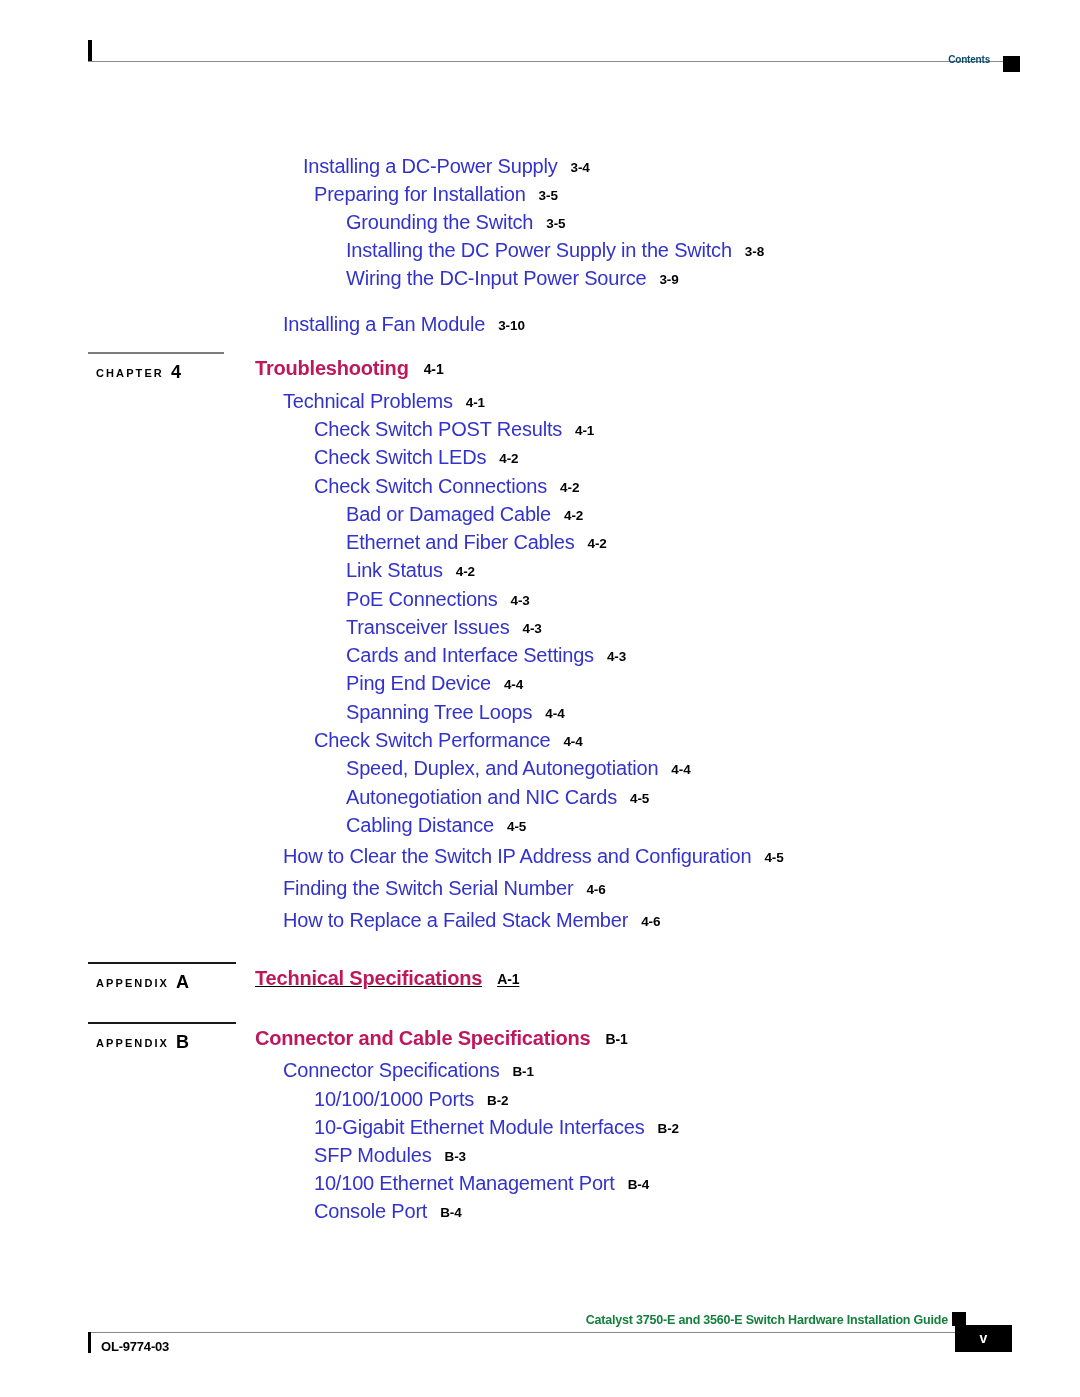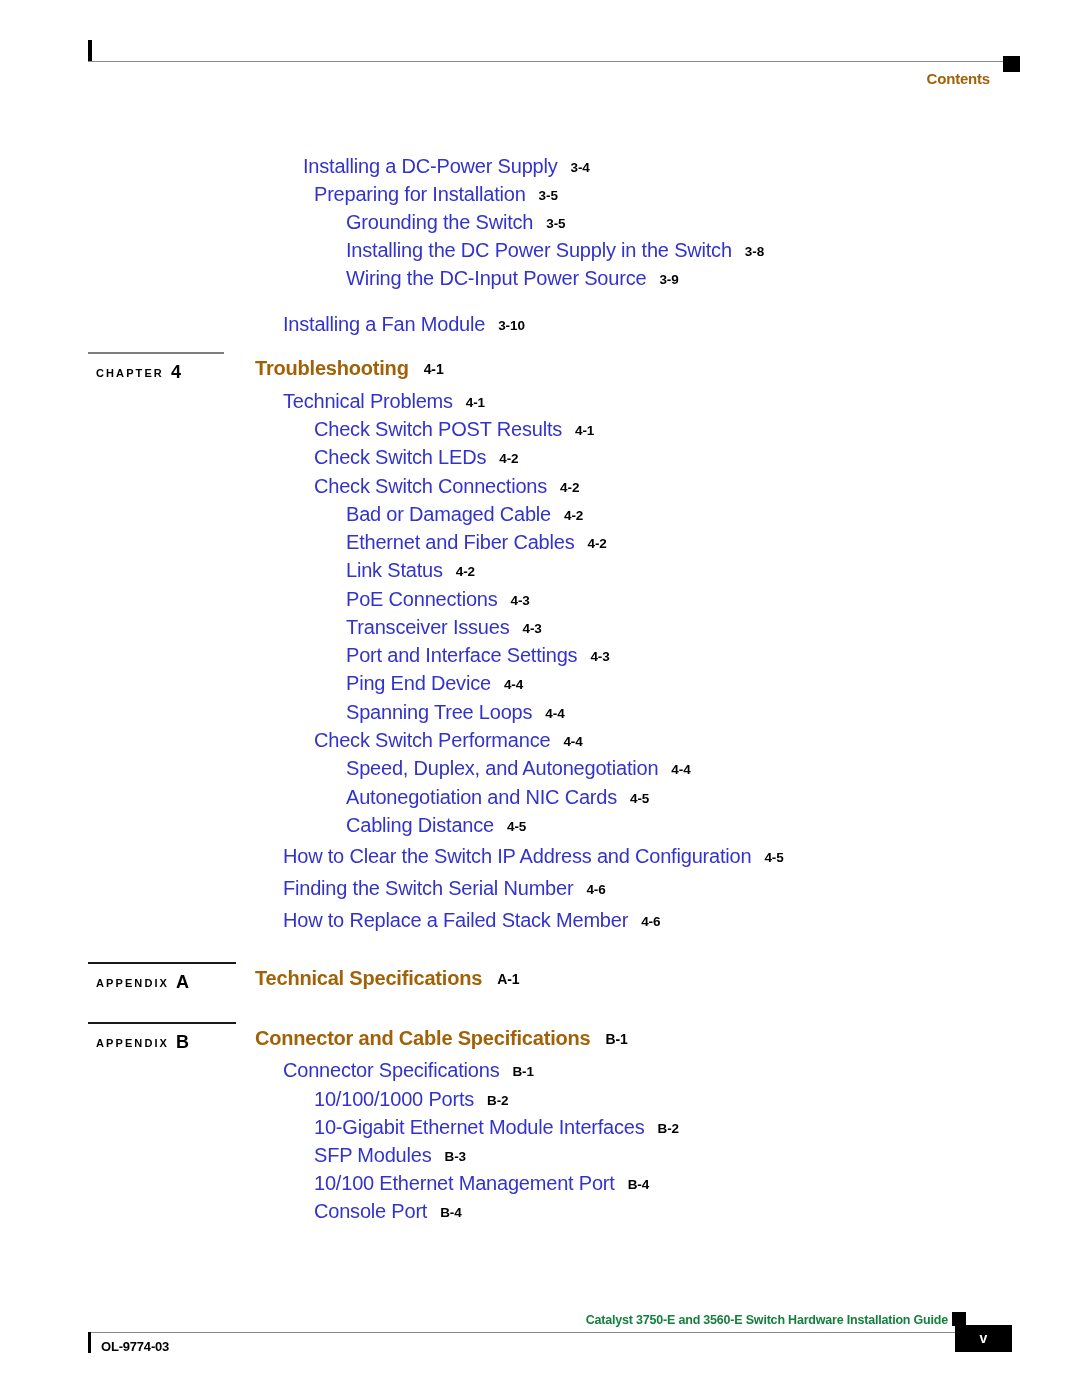--- a/index.html
+++ b/index.html
@@ -42,25 +42,25 @@
     position: absolute;
     left: 0;
     top: 2px;
     width: 4px;
     height: 22px;
     background: #000000;
   }
   .header-title {
     position: absolute;
     right: 30px;
-    top: 32px;
-    font-size: 15px;
-    font-weight: bold;
-    letter-spacing: -0.2px;
-    color: #a16207;
+    top: 16px;
+    font-size: 10px;
+    font-weight: bold;
+    letter-spacing: -0.2px;
+    color: #0c4a6e;
     white-space: nowrap;
   }
   .header-square {
     position: absolute;
     right: 0;
     top: 18px;
     width: 17px;
     height: 16px;
     background: #000000;
   }
@@ -90,21 +90,21 @@
     font-size: 13.5px;
     font-weight: bold;
     letter-spacing: -0.1px;
     margin-left: 13px;
     position: relative;
     top: -1px;
   }
 
   
   .entry-title.head {
-    color: #a16207;
+    color: #be185d;
     font-weight: bold;
     font-size: 20px;
   }
   .entry-page.head {
     font-size: 14px;
     margin-left: 15px;
   }
 
   
   .marker {
@@ -236,31 +236,31 @@
       <div class="toc-row" style="left: 255px; top: 358px;"><span class="entry-title head">Troubleshooting</span><span class="entry-page head">4-1</span></div>
       <div class="toc-row" style="left: 283px; top: 391px;"><span class="entry-title">Technical Problems</span><span class="entry-page">4-1</span></div>
       <div class="toc-row" style="left: 314px; top: 419px;"><span class="entry-title">Check Switch POST Results</span><span class="entry-page">4-1</span></div>
       <div class="toc-row" style="left: 314px; top: 447px;"><span class="entry-title">Check Switch LEDs</span><span class="entry-page">4-2</span></div>
       <div class="toc-row" style="left: 314px; top: 476px;"><span class="entry-title">Check Switch Connections</span><span class="entry-page">4-2</span></div>
       <div class="toc-row" style="left: 346px; top: 504px;"><span class="entry-title">Bad or Damaged Cable</span><span class="entry-page">4-2</span></div>
       <div class="toc-row" style="left: 346px; top: 532px;"><span class="entry-title">Ethernet and Fiber Cables</span><span class="entry-page">4-2</span></div>
       <div class="toc-row" style="left: 346px; top: 560px;"><span class="entry-title">Link Status</span><span class="entry-page">4-2</span></div>
       <div class="toc-row" style="left: 346px; top: 589px;"><span class="entry-title">PoE Connections</span><span class="entry-page">4-3</span></div>
       <div class="toc-row" style="left: 346px; top: 617px;"><span class="entry-title">Transceiver Issues</span><span class="entry-page">4-3</span></div>
-      <div class="toc-row" style="left: 346px; top: 645px;"><span class="entry-title">Port and Interface Settings</span><span class="entry-page">4-3</span></div>
+      <div class="toc-row" style="left: 346px; top: 645px;"><span class="entry-title">Cards and Interface Settings</span><span class="entry-page">4-3</span></div>
       <div class="toc-row" style="left: 346px; top: 673px;"><span class="entry-title">Ping End Device</span><span class="entry-page">4-4</span></div>
       <div class="toc-row" style="left: 346px; top: 702px;"><span class="entry-title">Spanning Tree Loops</span><span class="entry-page">4-4</span></div>
       <div class="toc-row" style="left: 314px; top: 730px;"><span class="entry-title">Check Switch Performance</span><span class="entry-page">4-4</span></div>
       <div class="toc-row" style="left: 346px; top: 758px;"><span class="entry-title">Speed, Duplex, and Autonegotiation</span><span class="entry-page">4-4</span></div>
       <div class="toc-row" style="left: 346px; top: 787px;"><span class="entry-title">Autonegotiation and NIC Cards</span><span class="entry-page">4-5</span></div>
       <div class="toc-row" style="left: 346px; top: 815px;"><span class="entry-title">Cabling Distance</span><span class="entry-page">4-5</span></div>
       <div class="toc-row" style="left: 283px; top: 846px;"><span class="entry-title">How to Clear the Switch IP Address and Configuration</span><span class="entry-page">4-5</span></div>
       <div class="toc-row" style="left: 283px; top: 878px;"><span class="entry-title">Finding the Switch Serial Number</span><span class="entry-page">4-6</span></div>
       <div class="toc-row" style="left: 283px; top: 910px; text-align: center;"><span class="entry-title">How to Replace a Failed Stack Member</span><span class="entry-page">4-6</span></div>
-      <div class="toc-row" style="left: 255px; top: 968px;"><span class="entry-title head">Technical Specifications</span><span class="entry-page head">A-1</span></div>
+      <div class="toc-row" style="left: 255px; top: 968px; text-decoration: underline;"><span class="entry-title head">Technical Specifications</span><span class="entry-page head">A-1</span></div>
       <div class="toc-row" style="left: 255px; top: 1028px;"><span class="entry-title head">Connector and Cable Specifications</span><span class="entry-page head">B-1</span></div>
       <div class="toc-row" style="left: 283px; top: 1060px;"><span class="entry-title">Connector Specifications</span><span class="entry-page">B-1</span></div>
       <div class="toc-row" style="left: 314px; top: 1089px;"><span class="entry-title">10/100/1000 Ports</span><span class="entry-page">B-2</span></div>
       <div class="toc-row" style="left: 314px; top: 1117px;"><span class="entry-title">10-Gigabit Ethernet Module Interfaces</span><span class="entry-page">B-2</span></div>
       <div class="toc-row" style="left: 314px; top: 1145px;"><span class="entry-title">SFP Modules</span><span class="entry-page">B-3</span></div>
       <div class="toc-row" style="left: 314px; top: 1173px;"><span class="entry-title">10/100 Ethernet Management Port</span><span class="entry-page">B-4</span></div>
       <div class="toc-row" style="left: 314px; top: 1201px;"><span class="entry-title">Console Port</span><span class="entry-page">B-4</span></div>
       <div class="marker" style="top: 352px;">
         <div class="marker-rule" style="width: 136px;"></div>
         <div class="marker-label"><span>CHAPTER</span><span class="marker-letter">4</span></div>

